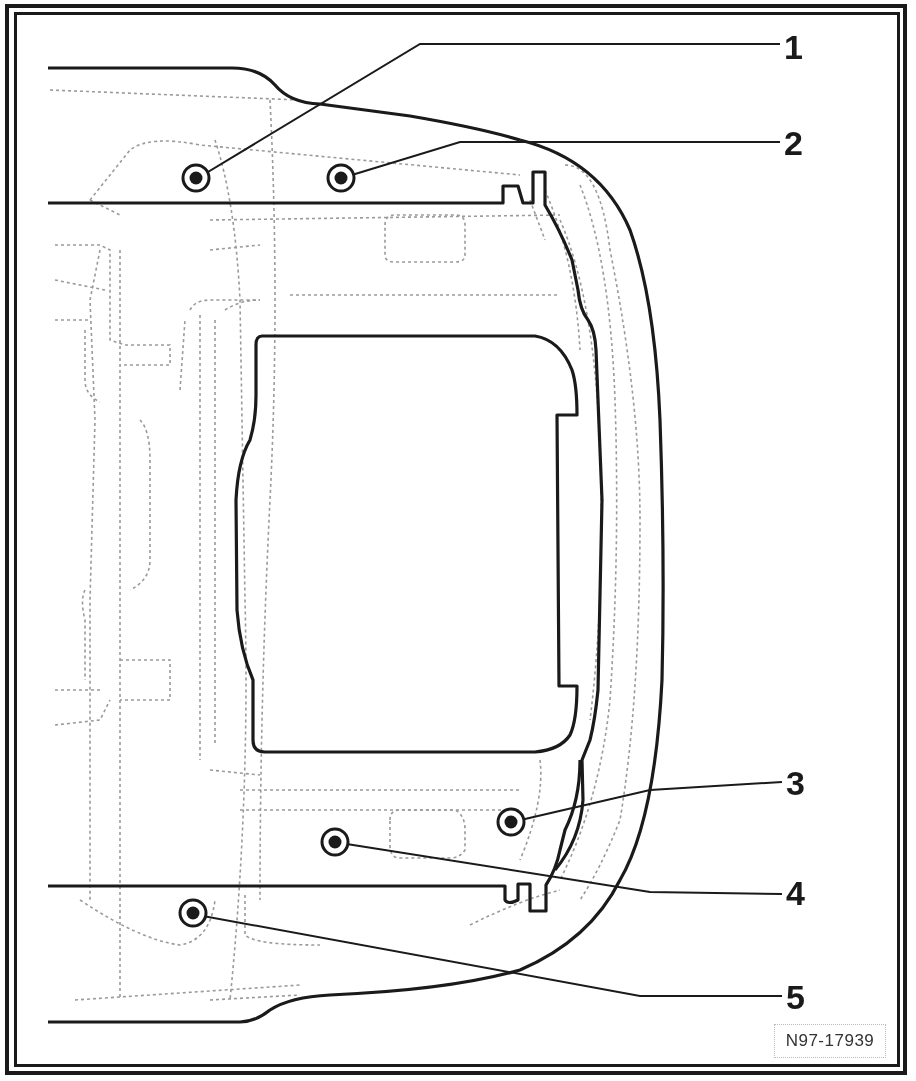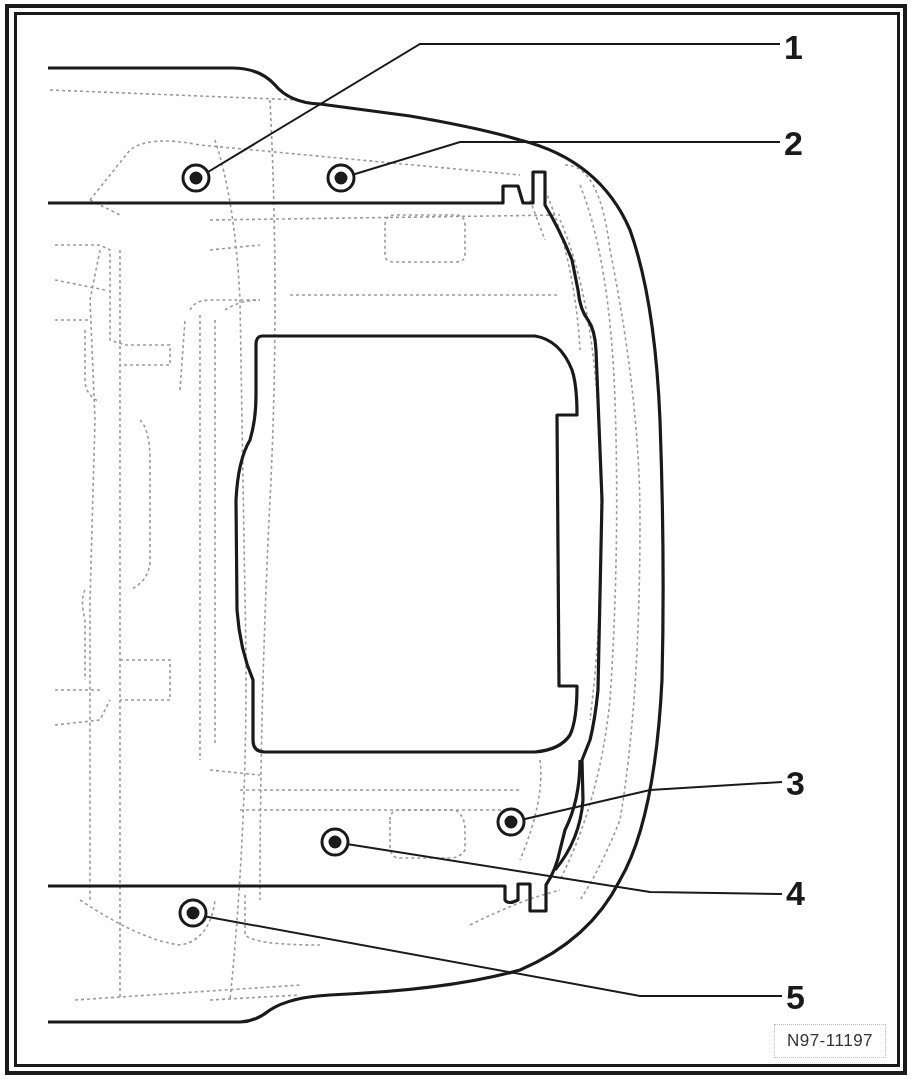--- a/index.html
+++ b/index.html
@@ -118,13 +118,13 @@
     <circle cx="193" cy="913" r="6.5" fill="#1a1a1a"></circle>
   </g>
 </svg>
 
 <div class="callout-num" style="left:784px; top:30px;">1</div>
 <div class="callout-num" style="left:784px; top:126px;">2</div>
 <div class="callout-num" style="left:786px; top:766px;">3</div>
 <div class="callout-num" style="left:786px; top:876px;">4</div>
 <div class="callout-num" style="left:786px; top:980px;">5</div>
 
-<div class="fig-ref">N97-11197</div>
+<div class="fig-ref">N97-17939</div>
 
 </body></html>

